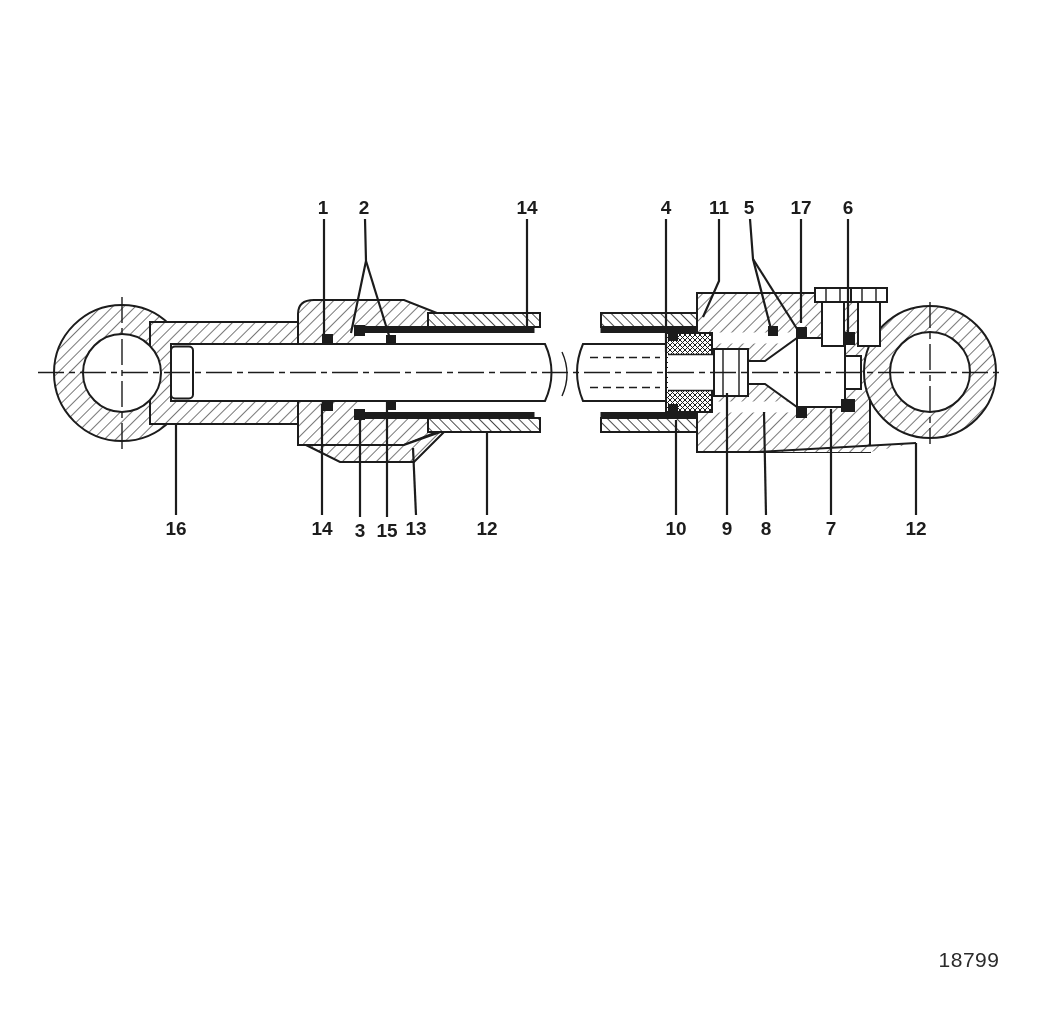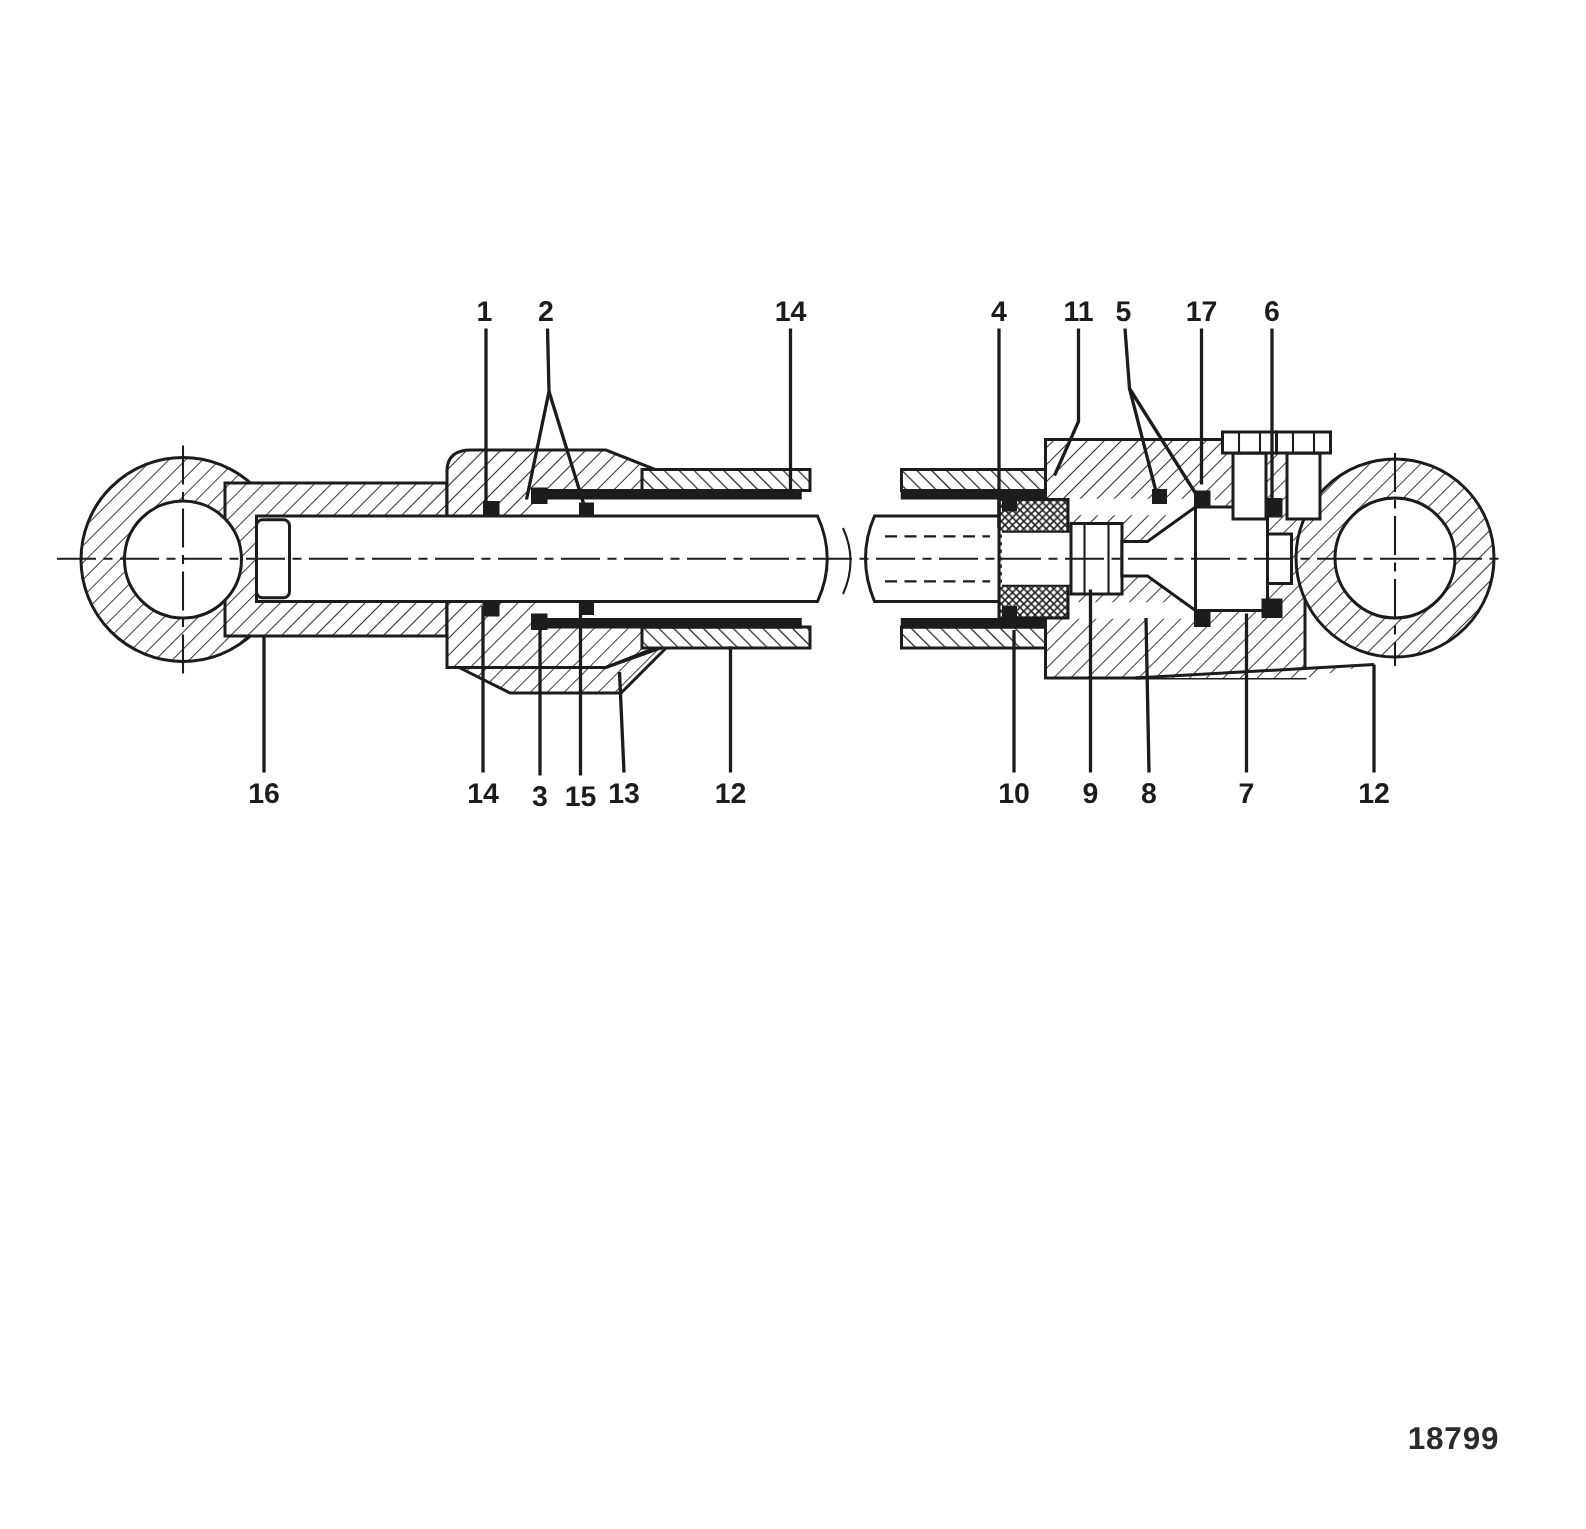--- a/index.html
+++ b/index.html
@@ -26,21 +26,21 @@
   .leader { stroke: var(--ink); stroke-width: 2.2; fill: none; }
   .callout {
     font-family: "Liberation Sans", sans-serif;
     font-size: 19px; font-weight: 700;
     fill: var(--ink); text-anchor: middle;
   }
   #part-number {
     position: absolute;
     left: 924px; top: 948px; width: 90px;
     text-align: center;
-    font-size: 21px; font-weight: 700;
+    font-size: 21px; font-weight: 400;
     color: #2b2b2b;
     letter-spacing: 0.5px;
   }
 </style>
 </head>
 <body>
 
 <div id="stage">
 
   <svg id="drawing" viewBox="0 0 1057 1019" xmlns="http://www.w3.org/2000/svg">

